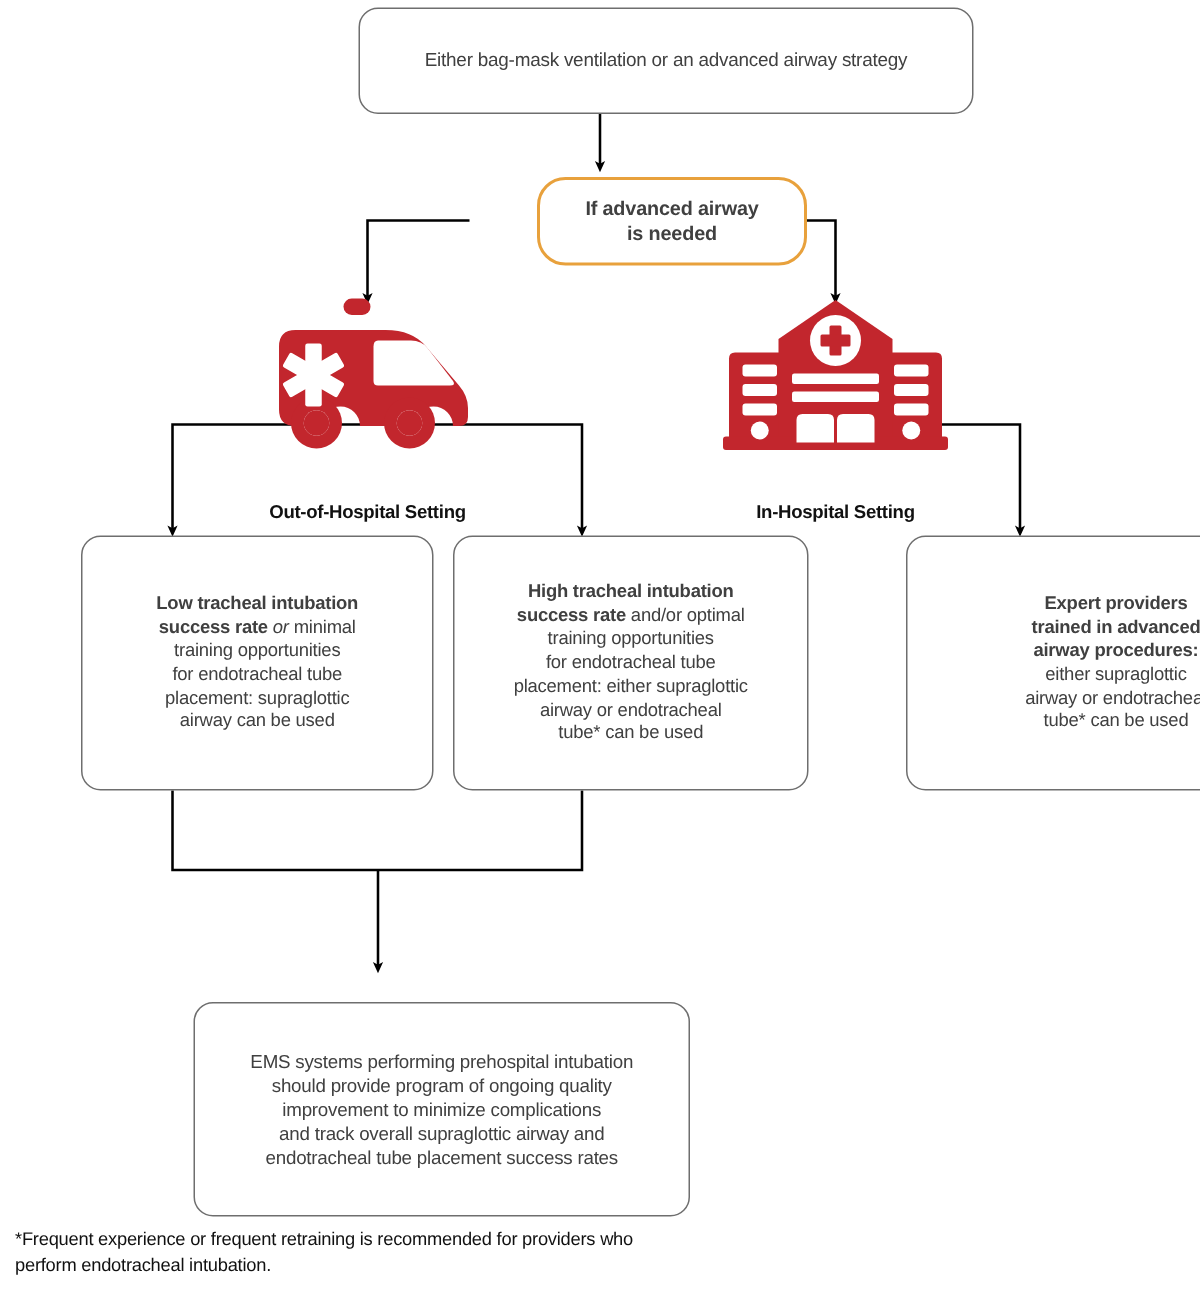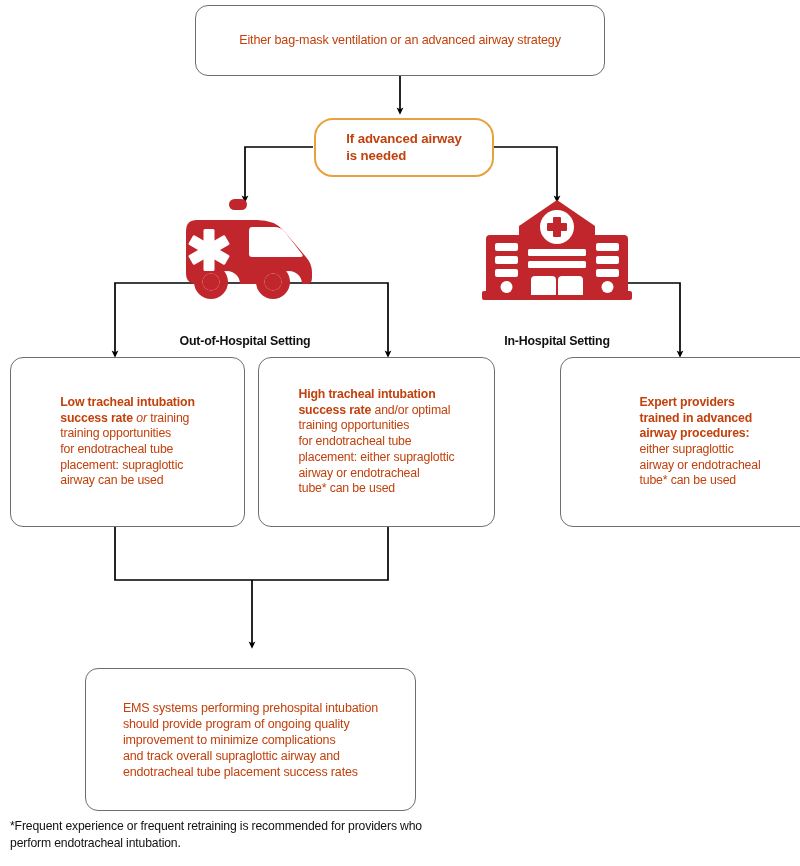--- a/index.html
+++ b/index.html
@@ -27,21 +27,23 @@
   }
   .node {
     position: absolute;
     box-sizing: border-box;
     background: #ffffff;
     border: 1.6px solid #6e6e6e;
     border-radius: 13px;
     display: flex;
     align-items: center;
     justify-content: center;
-    color: #c2410c;
+    text-align: center;
+    color: #404040;
+    margin-left: 44px;
   }
   .node.accent {
     border: 2px solid #E8A13C;
     border-radius: 19px;
   }
   .node-text {
     display: block;
     line-height: 1.28;
     padding: 0 10px;
   }
@@ -207,21 +209,21 @@
       </g>
     </svg>
     <span class="icon-caption">In-Hospital Setting</span>
   </div>
 
   <div class="node" style="left:10px; top:357px; width:235px; height:170px;">
     <span class="node-text t-box">
       <b>Low tracheal intubation</b><br>
       <b>success rate</b>
       <i>or</i>
-      <span>training</span><br>
+      <span>minimal</span><br>
       <span>training opportunities</span><br>
       <span>for endotracheal tube</span><br>
       <span>placement: supraglottic</span><br>
       <span>airway can be used</span>
     </span>
   </div>
 
   <div class="node" style="left:258px; top:357px; width:237px; height:170px;">
     <span class="node-text t-box">
       <b>High tracheal intubation</b><br>

